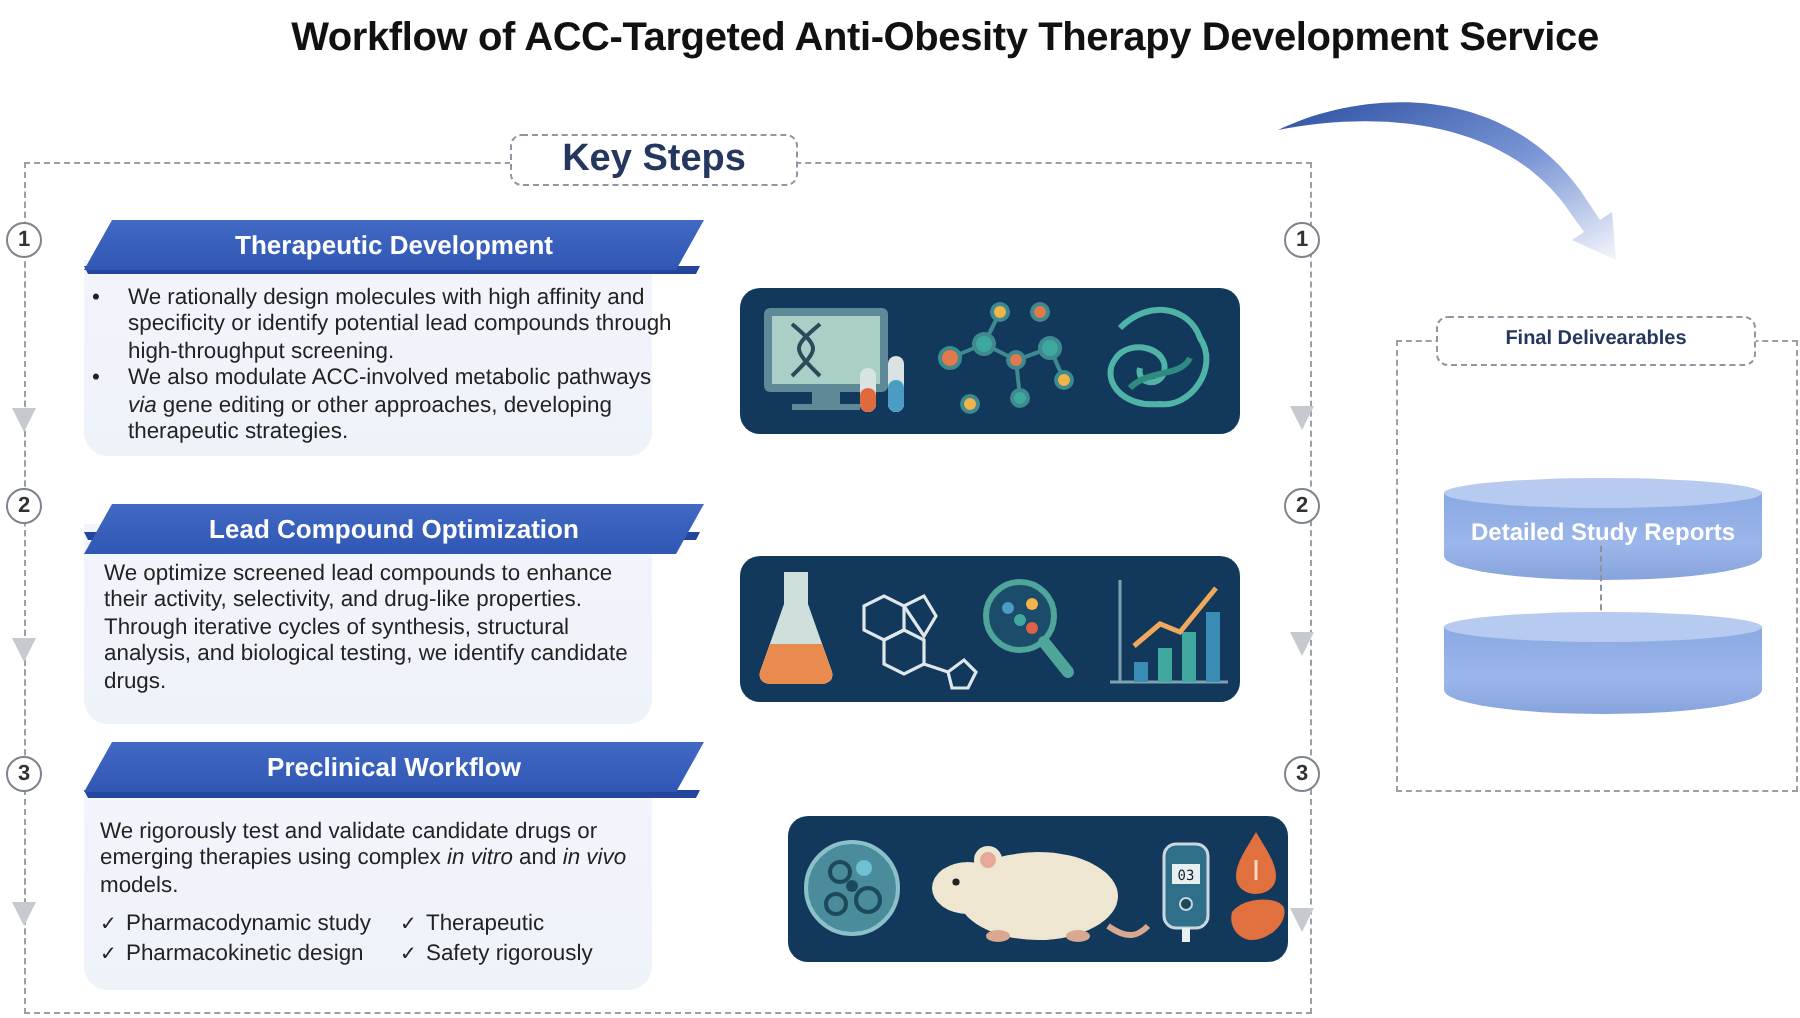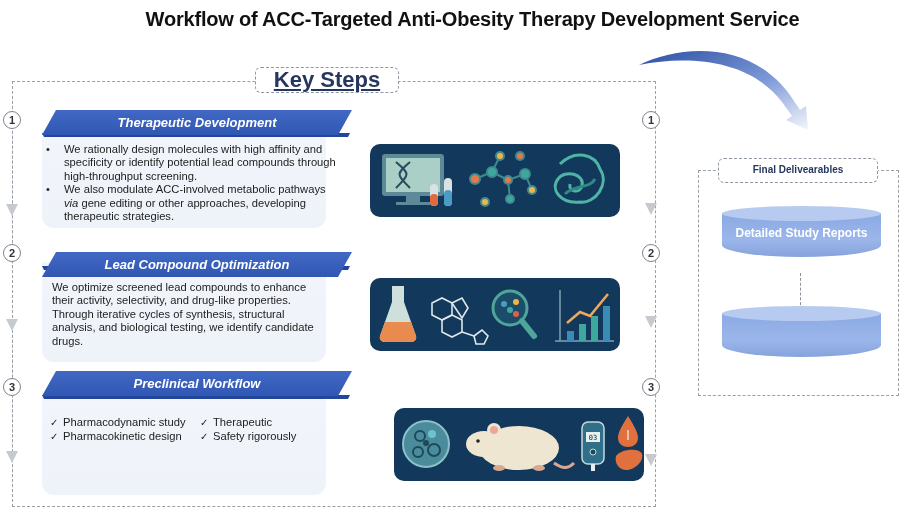--- a/index.html
+++ b/index.html
@@ -12,21 +12,21 @@
   }
 
   .key-frame {
     position: absolute; left: 12px; top: 81px; width: 644px; height: 426px;
     border: 1.5px dashed #9aa0a8;
   }
   .frame-label {
     position: absolute; background: #fff; border: 1.5px dashed #8e96a2; border-radius: 6px;
     color: #26375f; font-weight: bold; text-align: center;
   }
-  .key-label { left: 255px; top: 67px; width: 144px; height: 26px; font-size: 22px; line-height: 24px; text-decoration: underline; }
+  .key-label { left: 255px; top: 67px; width: 144px; height: 26px; font-size: 19px; line-height: 24px; }
 
   .timeline { position: absolute; width: 1px; border-left: 1.5px dashed #9aa0a8; }
   .step-num {
     position: absolute; width: 18px; height: 18px; border: 1.2px solid #7d848e; border-radius: 50%;
     background: #fff; font-size: 11px; font-weight: bold; line-height: 16px; text-align: center; color: #333;
   }
   .down-arrow {
     position: absolute; width: 0; height: 0;
     border-left: 6px solid transparent; border-right: 6px solid transparent; border-top: 12px solid #c6c9ce;
   }
@@ -35,21 +35,20 @@
     position: absolute; left: 42px; width: 284px;
     background: linear-gradient(180deg, #f2f5fb 0%, #eef2f9 100%);
     border-radius: 0 0 12px 12px;
   }
   .step-header {
     position: absolute; height: 25px;
     background: linear-gradient(180deg, #4169c4 0%, #2f57b3 100%);
     clip-path: polygon(14px 0, 100% 0, calc(100% - 14px) 100%, 0 100%);
     color: #fff; font-weight: bold; font-size: 13px; text-align: center; line-height: 25px;
     box-shadow: 0 2px 0 #1f3f8d;
-    font-style: italic;
   }
   .step-header-shadow {
     position: absolute; height: 4px; background: #23469c;
     clip-path: polygon(0 0, 100% 0, calc(100% - 2px) 100%, 2px 100%);
   }
   .card-body { position: absolute; font-size: 11.2px; line-height: 13.4px; color: #222; }
   .bullet-row { display: flex; }
   .bullet-dot { width: 18px; flex: 0 0 18px; }
   .check-grid { display: grid; grid-template-columns: 150px 120px; row-gap: 1px; margin-top: 6px; }
   .check { display: flex; }
@@ -136,20 +135,21 @@
 
 <div class="step-card" style="top:262px;height:100px;"></div>
 <div class="step-header-shadow" style="left:42px;top:266px;width:308px;"></div>
 <div class="step-header" style="left:42px;top:252px;width:310px;">Lead Compound Optimization</div>
 <div class="card-body" style="left:52px;top:281px;width:270px;">We optimize screened lead compounds to enhance their activity, selectivity, and drug-like properties. Through iterative cycles of synthesis, structural analysis, and biological testing, we identify candidate drugs.</div>
 
 <div class="step-card" style="top:395px;height:100px;"></div>
 <div class="step-header-shadow" style="left:42px;top:395px;width:308px;"></div>
 <div class="step-header" style="left:42px;top:371px;width:310px;">Preclinical Workflow</div>
 <div class="card-body" style="left:50px;top:410px;width:275px;">
+  <div><span>We rigorously test and validate candidate drugs or emerging therapies using complex </span><em>in vitro</em><span> and </span><em>in vivo</em><span> models.</span></div>
   <div class="check-grid">
     <div class="check">
         <span class="check-mark">✓</span>
         <span>Pharmacodynamic study</span>
       </div>
     <div class="check">
         <span class="check-mark">✓</span>
         <span>Therapeutic</span>
       </div>
     <div class="check">
@@ -268,21 +268,21 @@
     </g>
     <g>
       <path d="M222 48 C 228 40, 246 40, 248 46 C 250 54, 240 62, 232 62 C 226 62, 220 56, 222 48 Z" fill="#e0703e"></path>
     </g>
   </svg>
 </div>
 
 <div class="final-frame"></div>
 <div class="frame-label final-label">Final Delivearables</div>
 
-<div class="cyl" style="top:206px;">
+<div class="cyl" style="top:239px;">
   <div class="body"></div>
   <div class="top"></div>
   <div class="cyl-text">Detailed Study Reports</div>
 </div>
 <div class="connector"></div>
 <div class="cyl" style="top:306px;">
   <div class="body"></div>
   <div class="top"></div>
 </div>
 

